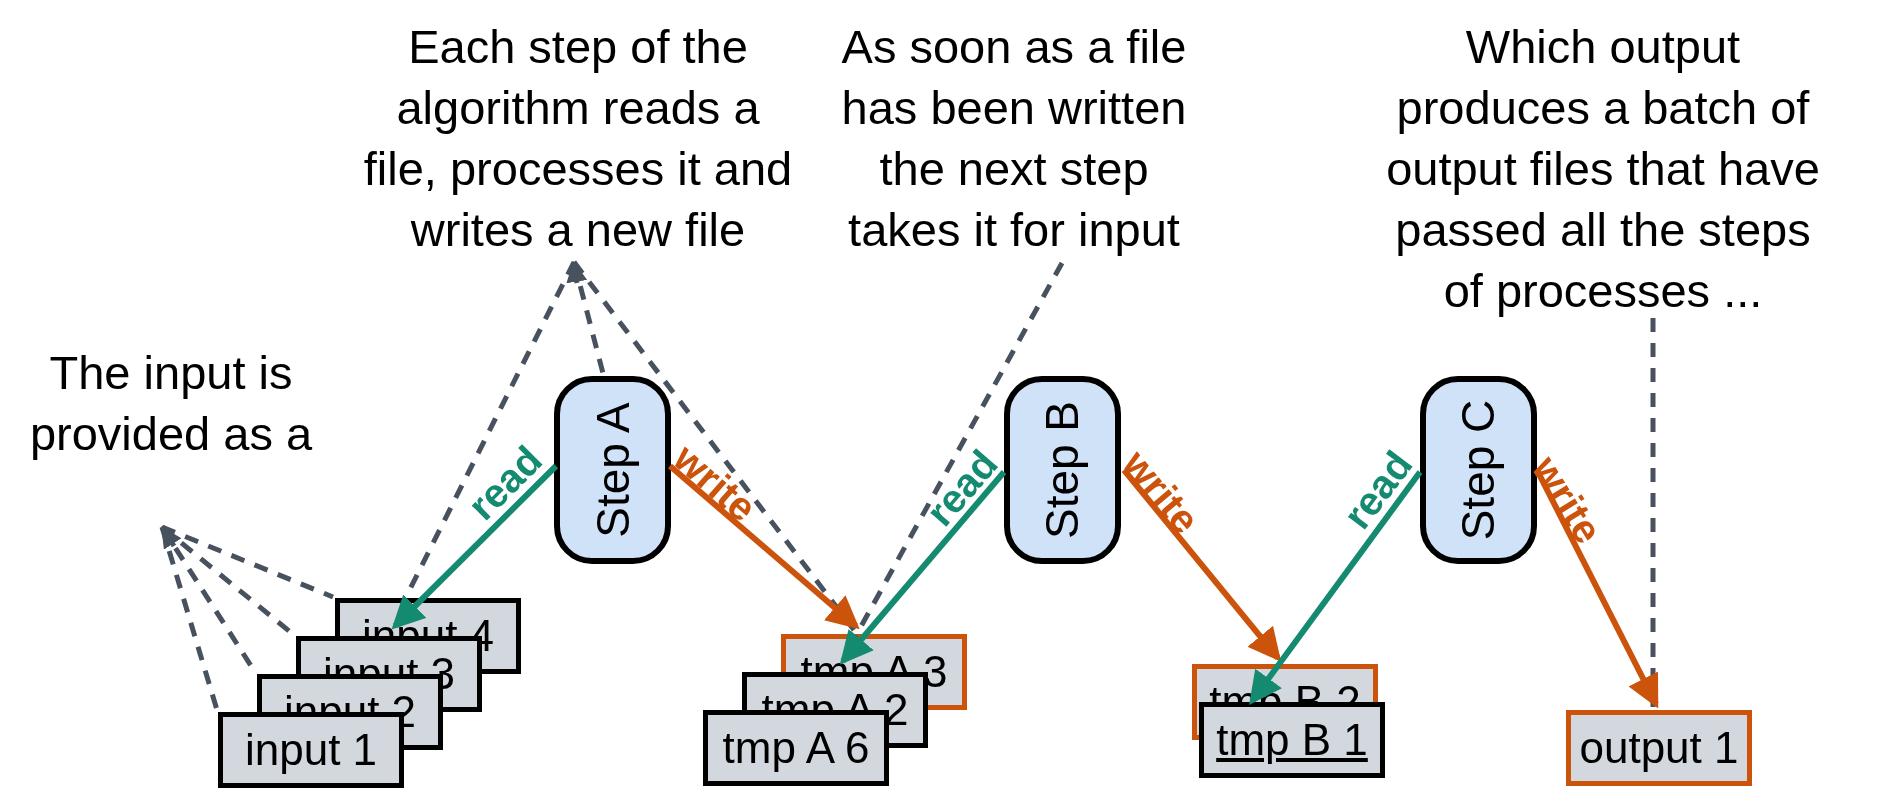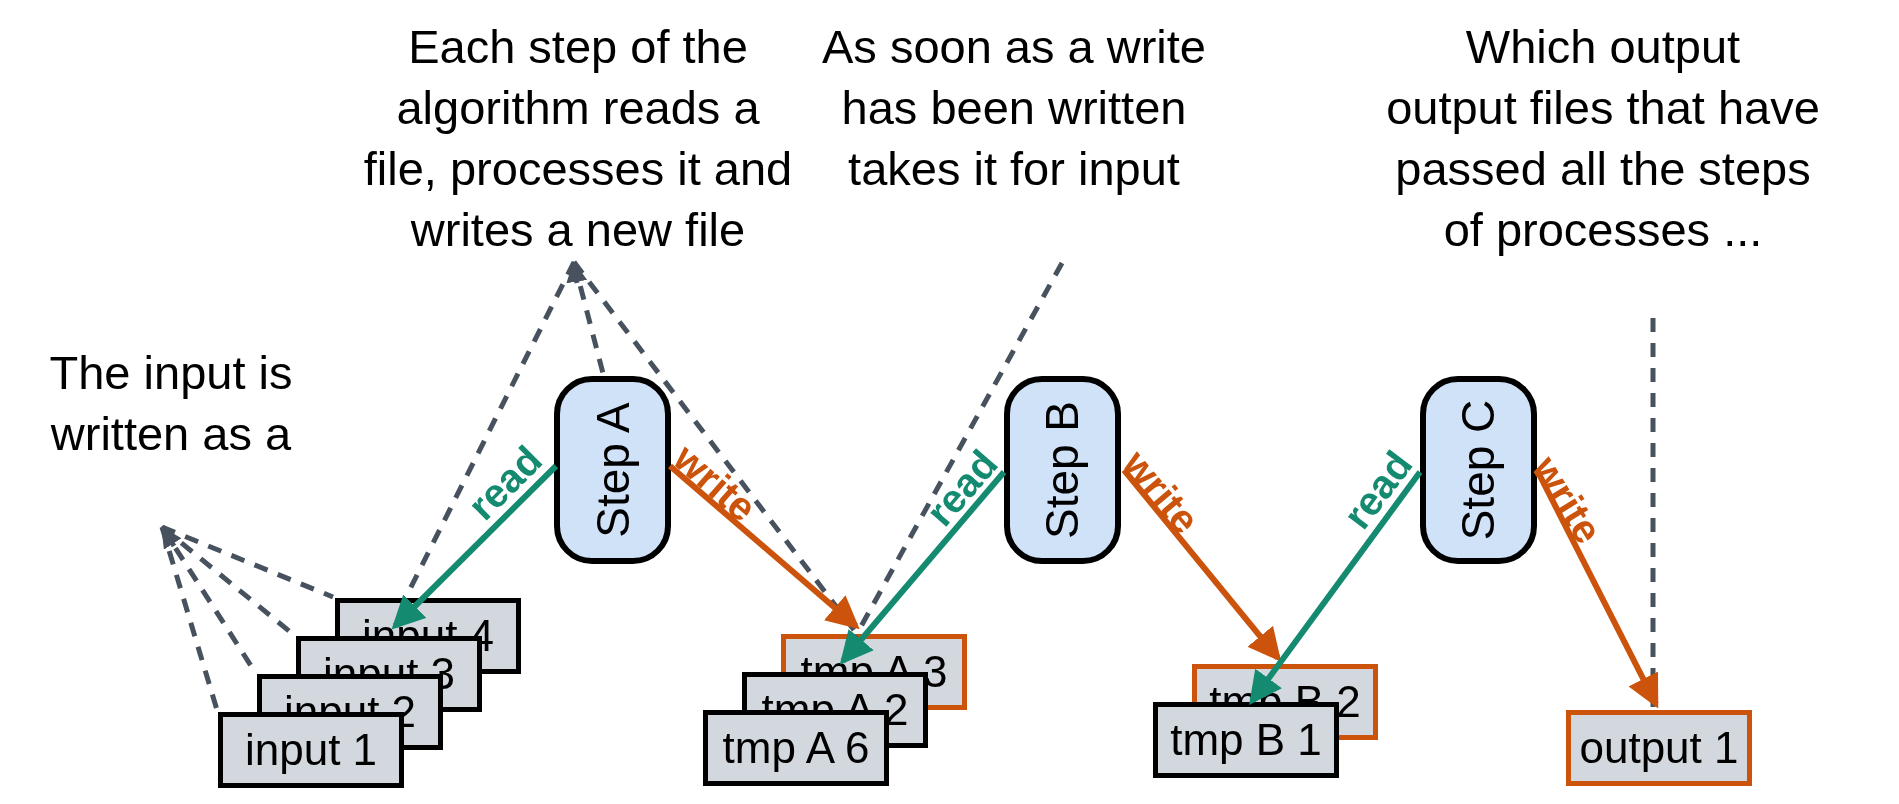--- a/index.html
+++ b/index.html
@@ -38,35 +38,37 @@
 <div class="canvas">
 
   <div class="annotation" style="left:578px;top:16px;">
     <div>Each step of the</div>
     <div>algorithm reads a</div>
     <div>file, processes it and</div>
     <div>writes a new file</div>
   </div>
 
   <div class="annotation" style="left:1014px;top:16px;">
-    <div>As soon as a write</div>
+    <div>As soon as a file</div>
     <div>has been written</div>
+    <div>the next step</div>
     <div>takes it for input</div>
   </div>
 
   <div class="annotation" style="left:1603px;top:16px;">
     <div>Which output</div>
+    <div>produces a batch of</div>
     <div>output files that have</div>
     <div>passed all the steps</div>
     <div>of processes ...</div>
   </div>
 
   <div class="annotation" style="left:161px;top:342px;margin-left:10px;">
     <div>The input is</div>
-    <div>written as a</div>
+    <div>provided as a</div>
   </div>
 
   <div class="step-box" style="left:554px;top:376px;">
     <span class="step-label">Step A</span>
   </div>
   <div class="step-box" style="left:1004px;top:376px;">
     <span class="step-label">Step B</span>
   </div>
   <div class="step-box" style="left:1420px;top:376px;">
     <span class="step-label">Step C</span>
@@ -75,21 +77,21 @@
   <div class="file-box" style="left:335px;top:598px;z-index:1;">input 4</div>
   <div class="file-box" style="left:296px;top:636px;z-index:2;">input 3</div>
   <div class="file-box" style="left:257px;top:674px;z-index:3;">input 2</div>
   <div class="file-box" style="left:218px;top:712px;z-index:4;">input 1</div>
 
   <div class="file-box highlight" style="left:781px;top:634px;z-index:1;">tmp A 3</div>
   <div class="file-box" style="left:742px;top:672px;z-index:2;">tmp A 2</div>
   <div class="file-box" style="left:703px;top:710px;z-index:3;">tmp A 6</div>
 
   <div class="file-box highlight" style="left:1192px;top:664px;z-index:1;">tmp B 2</div>
-  <div class="file-box" style="left:1153px;top:702px;z-index:2;">tmp B 1</div>
+  <div class="file-box" style="left:1199px;top:702px;z-index:2;text-decoration:underline;">tmp B 1</div>
 
   <div class="file-box highlight" style="left:1566px;top:710px;z-index:1;text-align:right;">output 1</div>
 
   <svg class="overlay" width="1899" height="804" viewBox="0 0 1899 804">
     <defs>
       <marker id="ah-teal" viewBox="0 0 10 10" refX="8.5" refY="5" markerWidth="5.5" markerHeight="5.5" orient="auto-start-reverse">
         <path d="M0,0 L10,5 L0,10 z" fill="#148a70"></path>
       </marker>
       <marker id="ah-orange" viewBox="0 0 10 10" refX="8.5" refY="5" markerWidth="5.5" markerHeight="5.5" orient="auto-start-reverse">
         <path d="M0,0 L10,5 L0,10 z" fill="#cb530b"></path>

